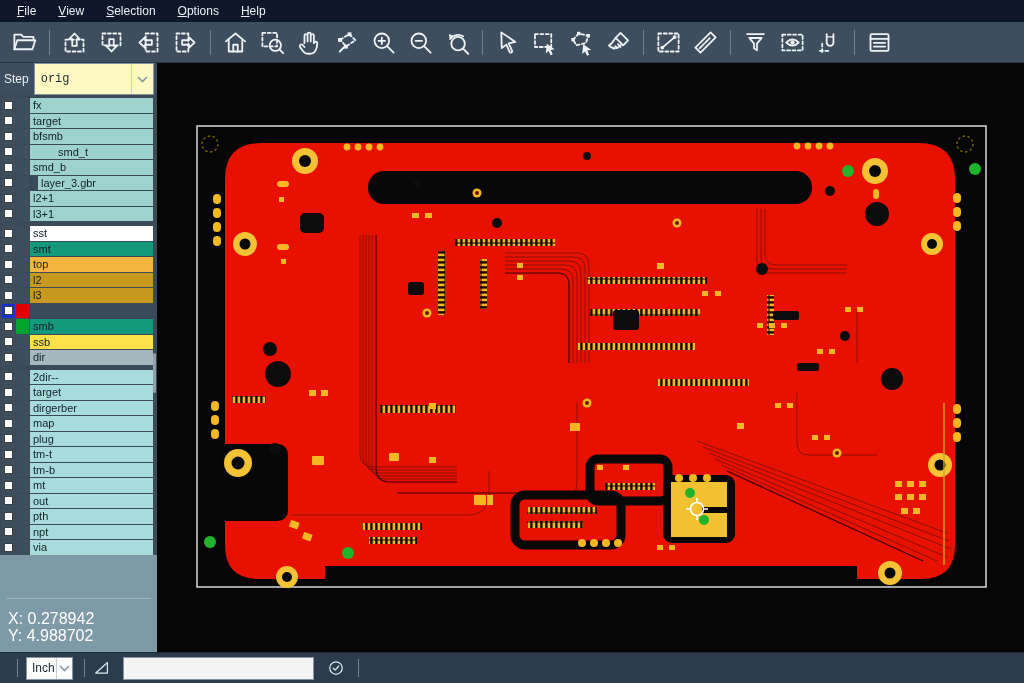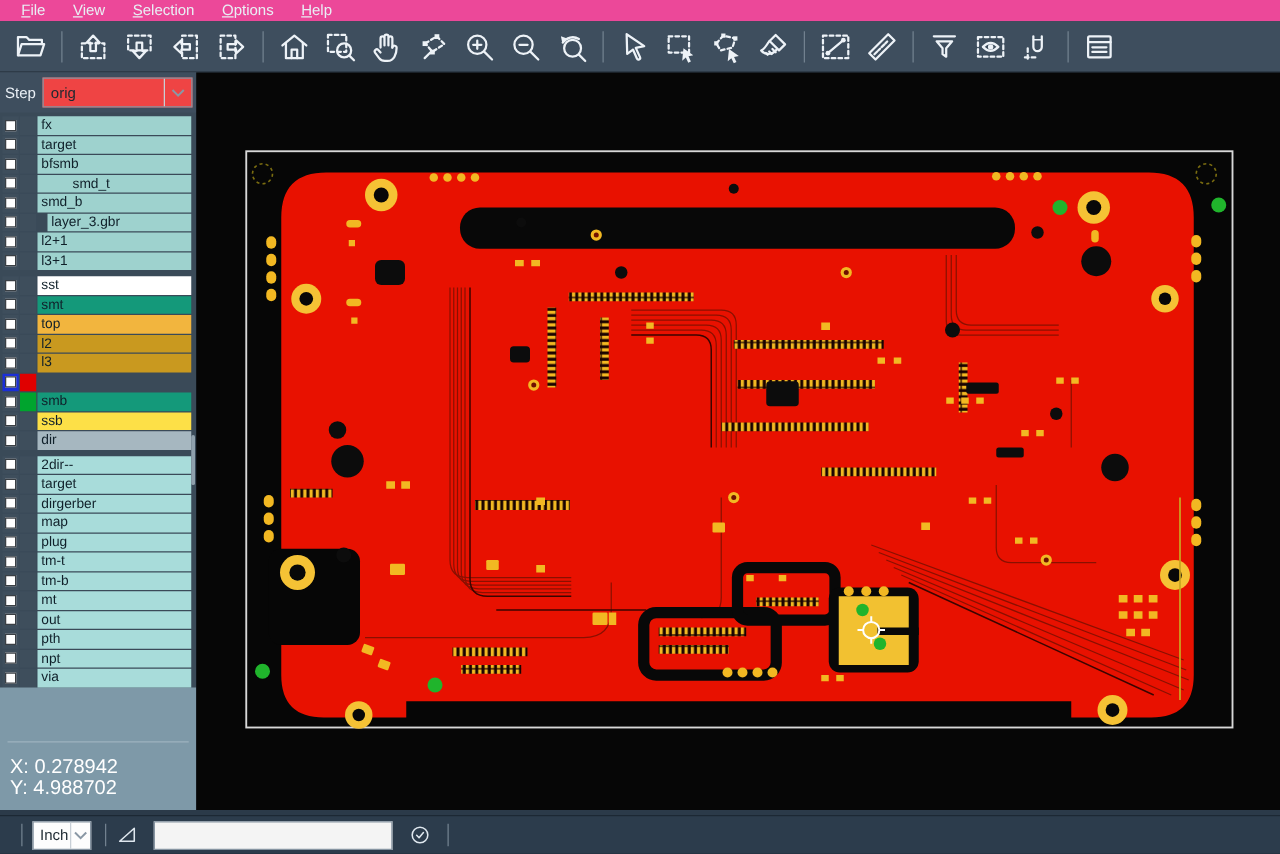--- a/index.html
+++ b/index.html
@@ -2,36 +2,36 @@
 <html><head>
 <meta charset="utf-8">
 <style>
   * { box-sizing: border-box; margin: 0; padding: 0; }
   html,body { width:1024px; height:683px; }
   body {
     font-family: "Liberation Sans", sans-serif;
     background:#2b3a49; overflow:hidden; position:relative;
   }
   
-  .menubar { height:17px; background:#ec4899; display:flex; align-items:center; padding-left:6px; }
+  .menubar { height:22px; background:#0f172a; display:flex; align-items:center; padding-left:6px; }
   .menu-item { color:#e9eff5; font-size:12px; padding:2px 11px 3px 11px; cursor:default; }
   .menu-item u { text-decoration:underline; }
   
   .toolbar { height:41px; background:#3e4e5e; display:flex; align-items:center; padding-left:6px; border-bottom:1px solid #2a3642; }
   .tbtn { width:37px; height:36px; display:flex; align-items:center; justify-content:center; }
   .tbtn svg { width:27px; height:27px; stroke:#edf2f7; stroke-width:1.6; fill:none; stroke-linecap:round; stroke-linejoin:round; }
   .tbtn svg .fil { fill:#edf2f7; stroke:none; }
   .tbtn svg .dash { stroke-dasharray:2.6 2.2; }
   .tsep { width:1px; height:25px; background:#72818f; margin:0 6px; }
   
   .main { display:flex; height:590px; }
   .sidebar { width:157px; background:#3a4a58; display:flex; flex-direction:column; position:relative; }
   .step-row { height:32px; background:#3e4e5e; display:flex; align-items:center; padding:0 3px 0 4px; gap:5px; }
   .step-label { color:#e9eff5; font-size:12px; }
-  .step-select { flex:1; height:24px; background:#ef4444; border:1px solid #8795a2; display:flex; align-items:center; font-size:12px; color:#1c2830; padding-left:6px; position:relative; }
+  .step-select { flex:1; height:32px; background:#fef9c3; border:1px solid #8795a2; display:flex; align-items:center; font-size:12px; color:#1c2830; padding-left:6px; position:relative;font-family:Liberation Mono, monospace; }
   .step-select .chev { position:absolute; right:0; top:0; width:22px; height:100%; border-left:1px solid #c8cfd6; display:flex; align-items:center; justify-content:center; }
   .chev svg { width:11px; height:7px; stroke:#8a98a5; stroke-width:1.6; fill:none; }
   .layer-list { display:flex; flex-direction:column; gap:5px; padding-top:3px; }
   .layer-group { display:flex; flex-direction:column; gap:1px; }
   .layer-row { display:flex; height:14.5px; gap:1px; padding-left:2px; }
   .cb-cell { width:13px; background:#3e4e5c; display:flex; align-items:center; justify-content:center; flex:none; }
   .cb-cell.sel { background:#1b2fd8; }
   .cb { width:9px; height:9px; background:#fff; border:1.4px solid #3a3f44; }
   .swatch { width:13px; background:#3e4e5c; flex:none; }
   .lname { flex:1; font-size:11px; line-height:14.5px; color:#10202a; padding-left:3px; margin-right:4px; position:relative; white-space:nowrap; overflow:hidden; }

